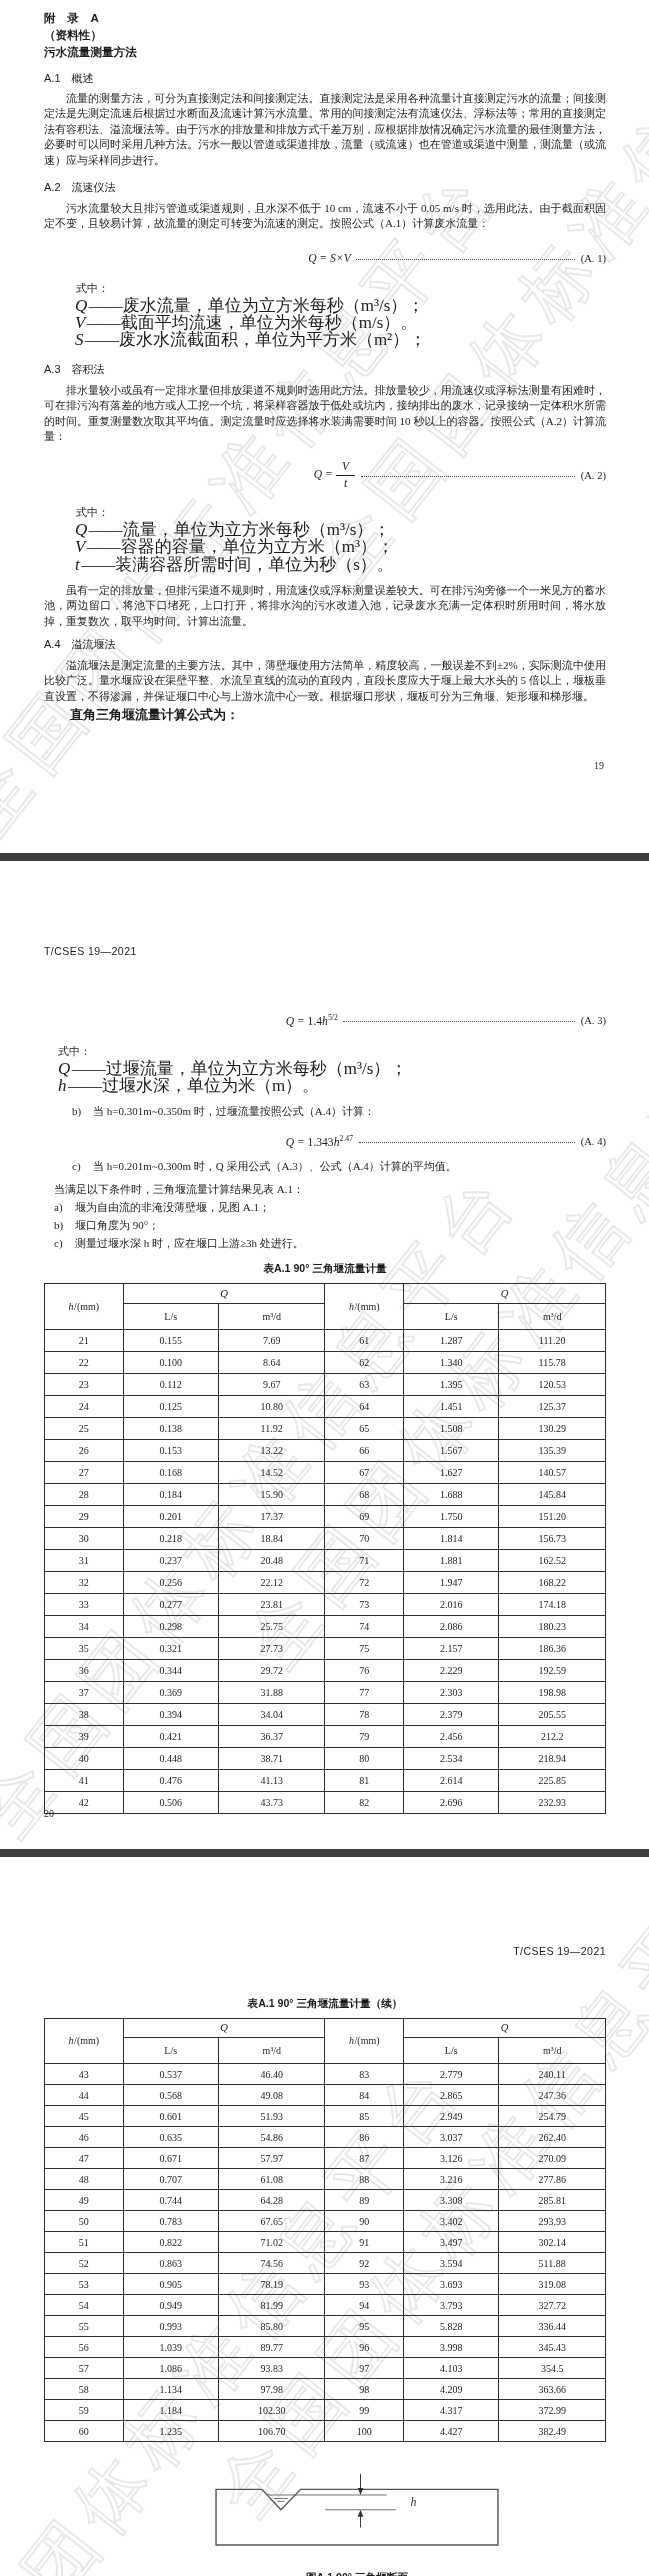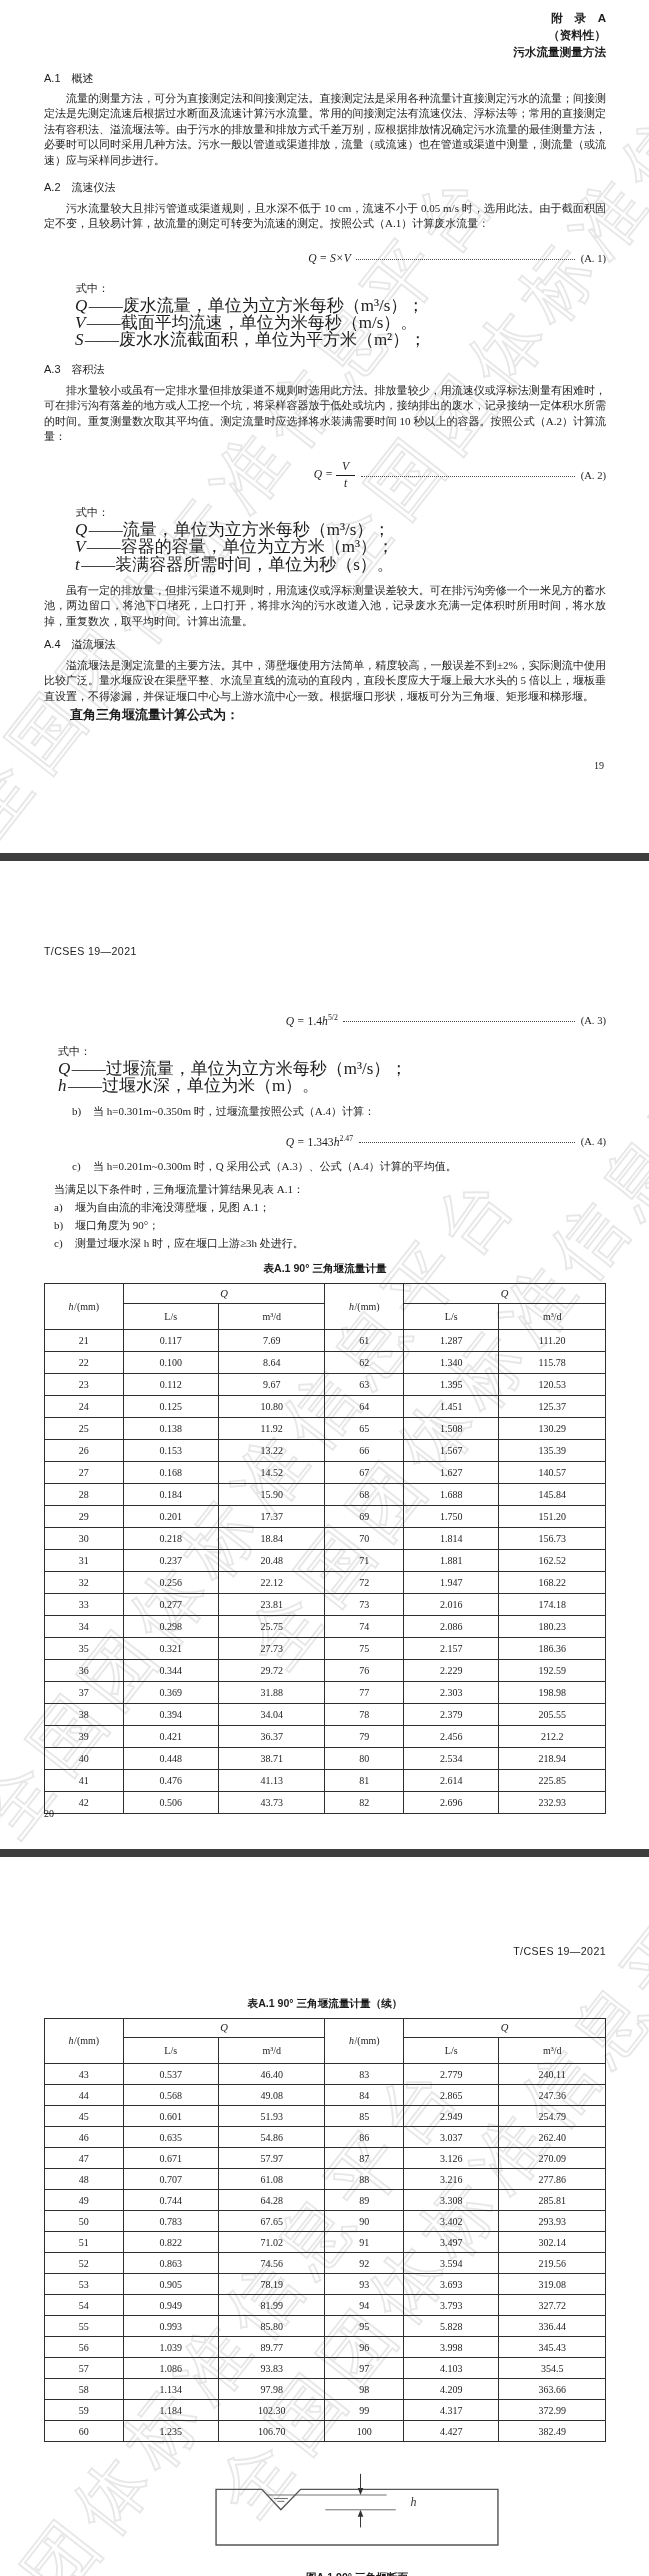--- a/index.html
+++ b/index.html
@@ -21,21 +21,21 @@
   .wm{
     position:absolute;z-index:0;pointer-events:none;
     font-family:"Liberation Sans","DejaVu Sans",sans-serif;
     font-size:71px;letter-spacing:11.3px;white-space:nowrap;
     color:transparent;-webkit-text-stroke:1.8px #e7e7e7;
     transform:rotate(-52deg);transform-origin:0 0;
   }
   
   .doc-titles{padding-top:8.5px;}
   .t-line{
-    text-align:right;font-family:"Liberation Sans","DejaVu Sans",sans-serif;
+    text-align:left;font-family:"Liberation Sans","DejaVu Sans",sans-serif;
     font-weight:bold;font-size:11.6px;line-height:17px;
   }
   .hd{
     font-family:"Liberation Sans","DejaVu Sans",sans-serif;
     font-weight:normal;font-size:11px;line-height:17px;margin:0;
   }
   .hd-a1{margin-top:10px;}
   .hd-a2{margin-top:11.3px;}
   .hd-a3{margin-top:12.7px;}
   .hd-a4{margin-top:7px;}
@@ -234,21 +234,21 @@
           <tr>
             <th>L/s</th>
             <th>m³/d</th>
             <th>L/s</th>
             <th>m³/d</th>
           </tr>
         </thead>
         <tbody>
             <tr>
               <td>21</td>
-              <td>0.117</td>
+              <td>0.155</td>
               <td>7.69</td>
               <td>61</td>
               <td>1.287</td>
               <td>111.20</td>
             </tr>
             <tr>
               <td>22</td>
               <td>0.100</td>
               <td>8.64</td>
               <td>62</td>
@@ -528,21 +528,21 @@
               <td>91</td>
               <td>3.497</td>
               <td>302.14</td>
             </tr>
             <tr>
               <td>52</td>
               <td>0.863</td>
               <td>74.56</td>
               <td>92</td>
               <td>3.594</td>
-              <td>219.56</td>
+              <td>511.88</td>
             </tr>
             <tr>
               <td>53</td>
               <td>0.905</td>
               <td>78.19</td>
               <td>93</td>
               <td>3.693</td>
               <td>319.08</td>
             </tr>
             <tr>

